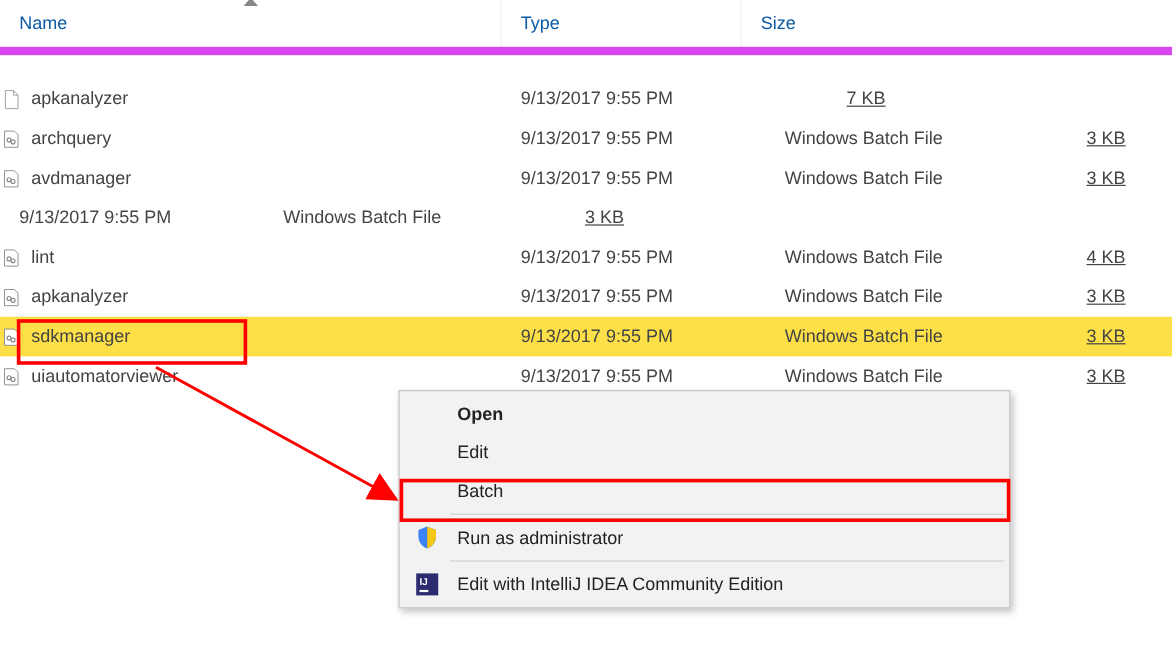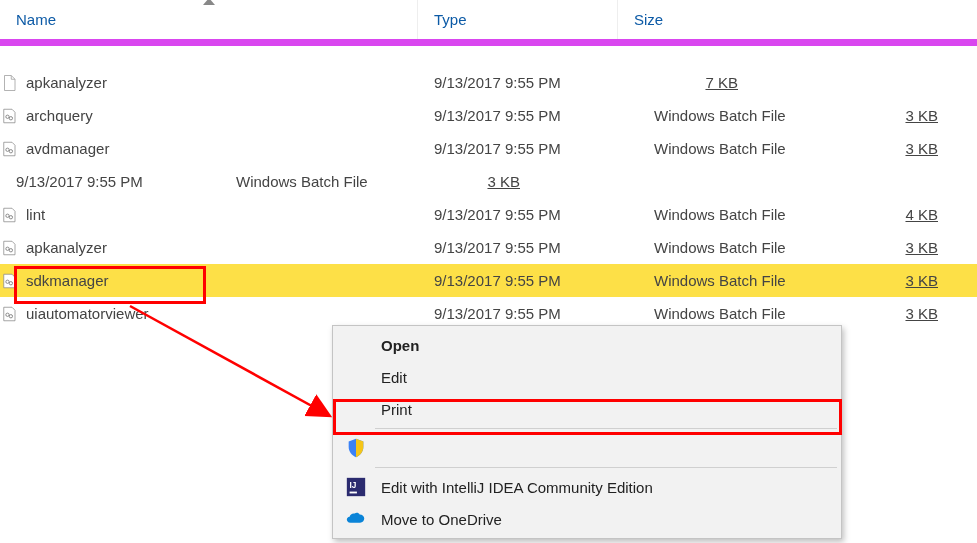--- a/index.html
+++ b/index.html
@@ -252,50 +252,43 @@
   </div>
 
 <div class="context-menu">
   <div class="item bold">
     <span>Open</span>
   </div>
   <div class="item">
     <span>Edit</span>
   </div>
   <div class="item">
-    <span>Print</span>
+    <span>Batch</span>
   </div>
   <div class="sep"></div>
   <div class="item">
     <span class="cm-icon">
       <svg viewBox="0 0 24 24">
           <path d="M12 2 L20 5 V11 C20 16 16.5 20.5 12 22 C7.5 20.5 4 16 4 11 V5 Z" fill="#3b82f6"></path>
           <path d="M12 2 L20 5 V11 C20 16 16.5 20.5 12 22 V2 Z" fill="#f5c518"></path>
         </svg>
     </span>
+    <span>Run as administrator</span>
   </div>
   <div class="sep"></div>
   <div class="item">
     <span class="cm-icon">
       <svg viewBox="0 0 24 24">
           <rect x="2" y="2" width="20" height="20" fill="#2b2b6f"></rect>
           <rect x="5" y="17" width="8" height="2" fill="#fff"></rect>
           <text x="5" y="13" font-size="9" fill="#fff" font-family="Arial" font-weight="bold">IJ</text>
         </svg>
     </span>
     <span>Edit with IntelliJ IDEA Community Edition</span>
   </div>
-  <div class="item">
-    <span class="cm-icon">
-      <svg viewBox="0 0 24 24">
-          <path d="M6 16 C3 16 2 14 2 12.5 C2 11 3.2 9.7 5 9.5 C5.5 7 8 5.5 10.5 6 C12 4.5 15 4.8 16 7 C19 7 21 9 21 11.5 C21 14 19 16 16.5 16 Z" fill="#0a84d8"></path>
-        </svg>
-    </span>
-    <span>Move to OneDrive</span>
-  </div>
 </div>
 
 <div class="anno-box" style="left:14px; top:266px; width:192px; height:38px;"></div>
 <div class="anno-box" style="left:333px; top:399px; width:509px; height:36px;"></div>
 
 <svg class="anno-arrow" style="left:0; top:0;" width="977" height="543">
   <defs>
     <marker id="ah" markerWidth="12" markerHeight="12" refX="9" refY="5" orient="auto">
       <path d="M0,0 L10,5 L0,10 Z" fill="#ff0000"></path>
     </marker>

